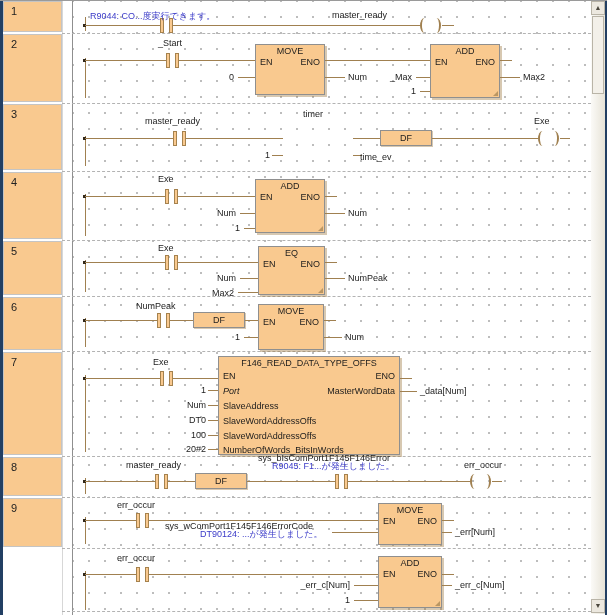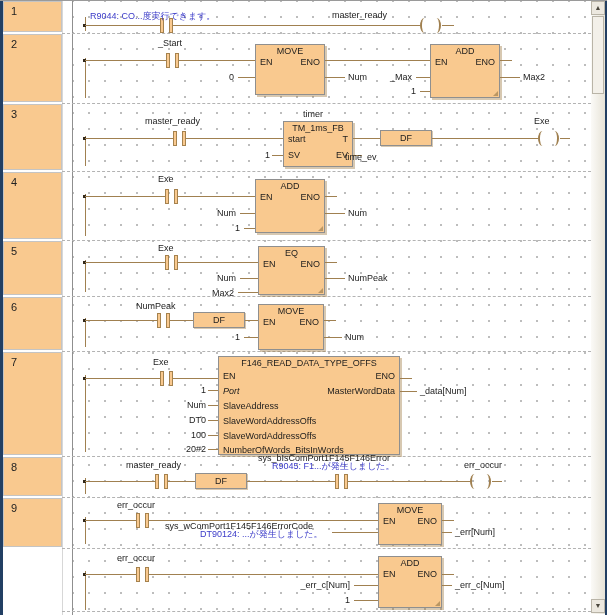--- a/index.html
+++ b/index.html
@@ -116,34 +116,27 @@
   <div class="lbl" style="left:523px;top:72px;">Max2</div>
 
   <div class="rail" style="top:136px;height:30px;"></div>
   <div class="dot" style="left:83px;top:137px;"></div>
   <div class="wire" style="left:85px;top:138px;width:88px;"></div>
   <div class="wire" style="left:186px;top:138px;width:97px;"></div>
   <div class="bar" style="left:173px;top:131px;"></div>
   <div class="bar" style="left:182px;top:131px;"></div>
   <div class="lbl" style="left:145px;top:116px;">master_ready</div>
   <div class="lbl" style="left:303px;top:109px;">timer</div>
-  <div class="blk" style="left:283px;top:121px;width:70px;height:46px;">
-    <div class="bt">TM_1ms_FB</div>
-    <div class="pl" style="top:12px;">start</div>
-    <div class="pr" style="top:12px;">T</div>
-    <div class="pl" style="top:28px;">SV</div>
-    <div class="pr" style="top:28px;">EV</div>
-  </div>
   <div class="lbl rl" style="left:250px;top:150px;width:20px;">1</div>
   <div class="wire" style="left:272px;top:155px;width:11px;"></div>
   <div class="wire" style="left:353px;top:138px;width:27px;"></div>
   <div class="df" style="left:380px;top:130px;">DF</div>
   <div class="wire" style="left:432px;top:138px;width:106px;"></div>
   <div class="wire" style="left:353px;top:155px;width:9px;"></div>
-  <div class="lbl" style="left:345px;top:152px;">time_ev</div>
+  <div class="lbl" style="left:360px;top:152px;">time_ev</div>
   <div class="lbl" style="left:534px;top:116px;">Exe</div>
   <div class="arcL" style="left:538px;top:131px;"></div>
   <div class="arcR" style="left:550px;top:131px;"></div>
   <div class="wire" style="left:560px;top:138px;width:10px;"></div>
 
   <div class="rail" style="top:194px;height:42px;"></div>
   <div class="dot" style="left:83px;top:195px;"></div>
   <div class="wire" style="left:85px;top:196px;width:80px;"></div>
   <div class="wire" style="left:178px;top:196px;width:77px;"></div>
   <div class="bar" style="left:165px;top:189px;"></div>

